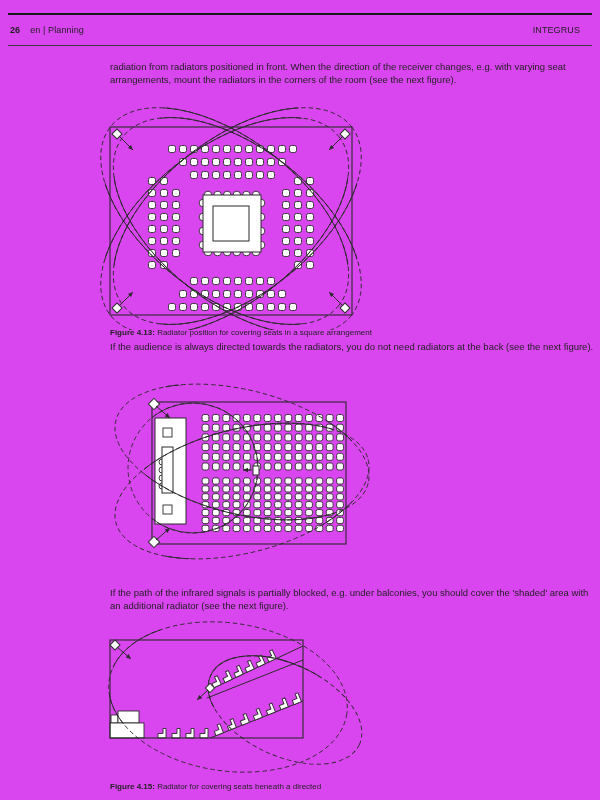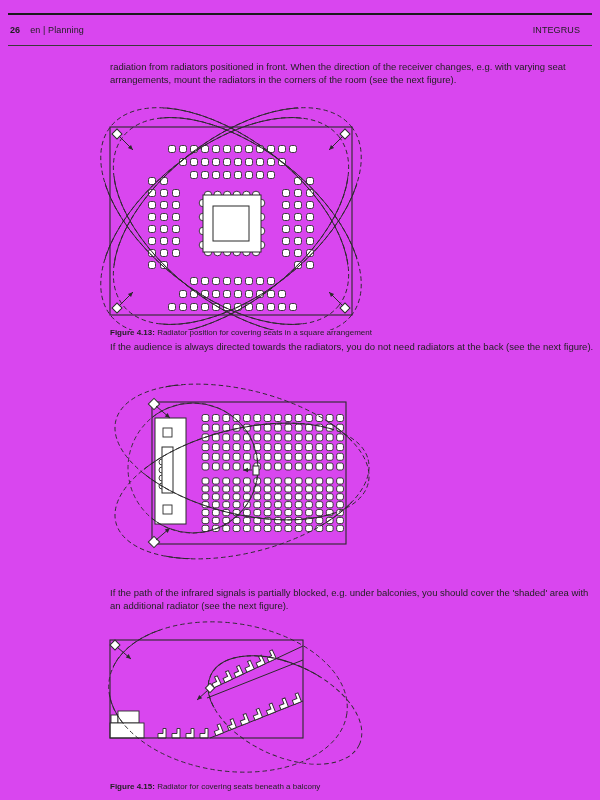--- a/index.html
+++ b/index.html
@@ -511,16 +511,16 @@
           <rect x="111.5" y="641.5" width="7" height="7" transform="rotate(45 115 645)" fill="#fff" stroke="#2b2b2b" stroke-width="1"></rect>
           <line x1="117" y1="647" x2="131" y2="659" stroke="#2b2b2b" stroke-width="1"></line>
           <polygon points="131,659 128.63545800977664,654.0756786075165 125.77197596657038,657.4164076579239" fill="#2b2b2b"></polygon>
           <rect x="206.75" y="684.75" width="6.5" height="6.5" transform="rotate(45 210 688)" fill="#fff" stroke="#2b2b2b" stroke-width="1"></rect>
           <line x1="208" y1="690" x2="197" y2="700" stroke="#2b2b2b" stroke-width="1"></line>
           <polygon points="197,700 202.1795805137716,698.2645041914894 199.21982022018784,695.0087678685474" fill="#2b2b2b"></polygon>
         </g>
       </svg>
   </div>
   <div class="cap" style="top:782px;">
-    <b>Figure 4.15:</b><span> Radiator for covering seats beneath a balcony</span>
+    <b>Figure 4.15:</b><span> Radiator for covering seats beneath a directed</span>
   </div>
 
 </div>
 
 </body></html>

